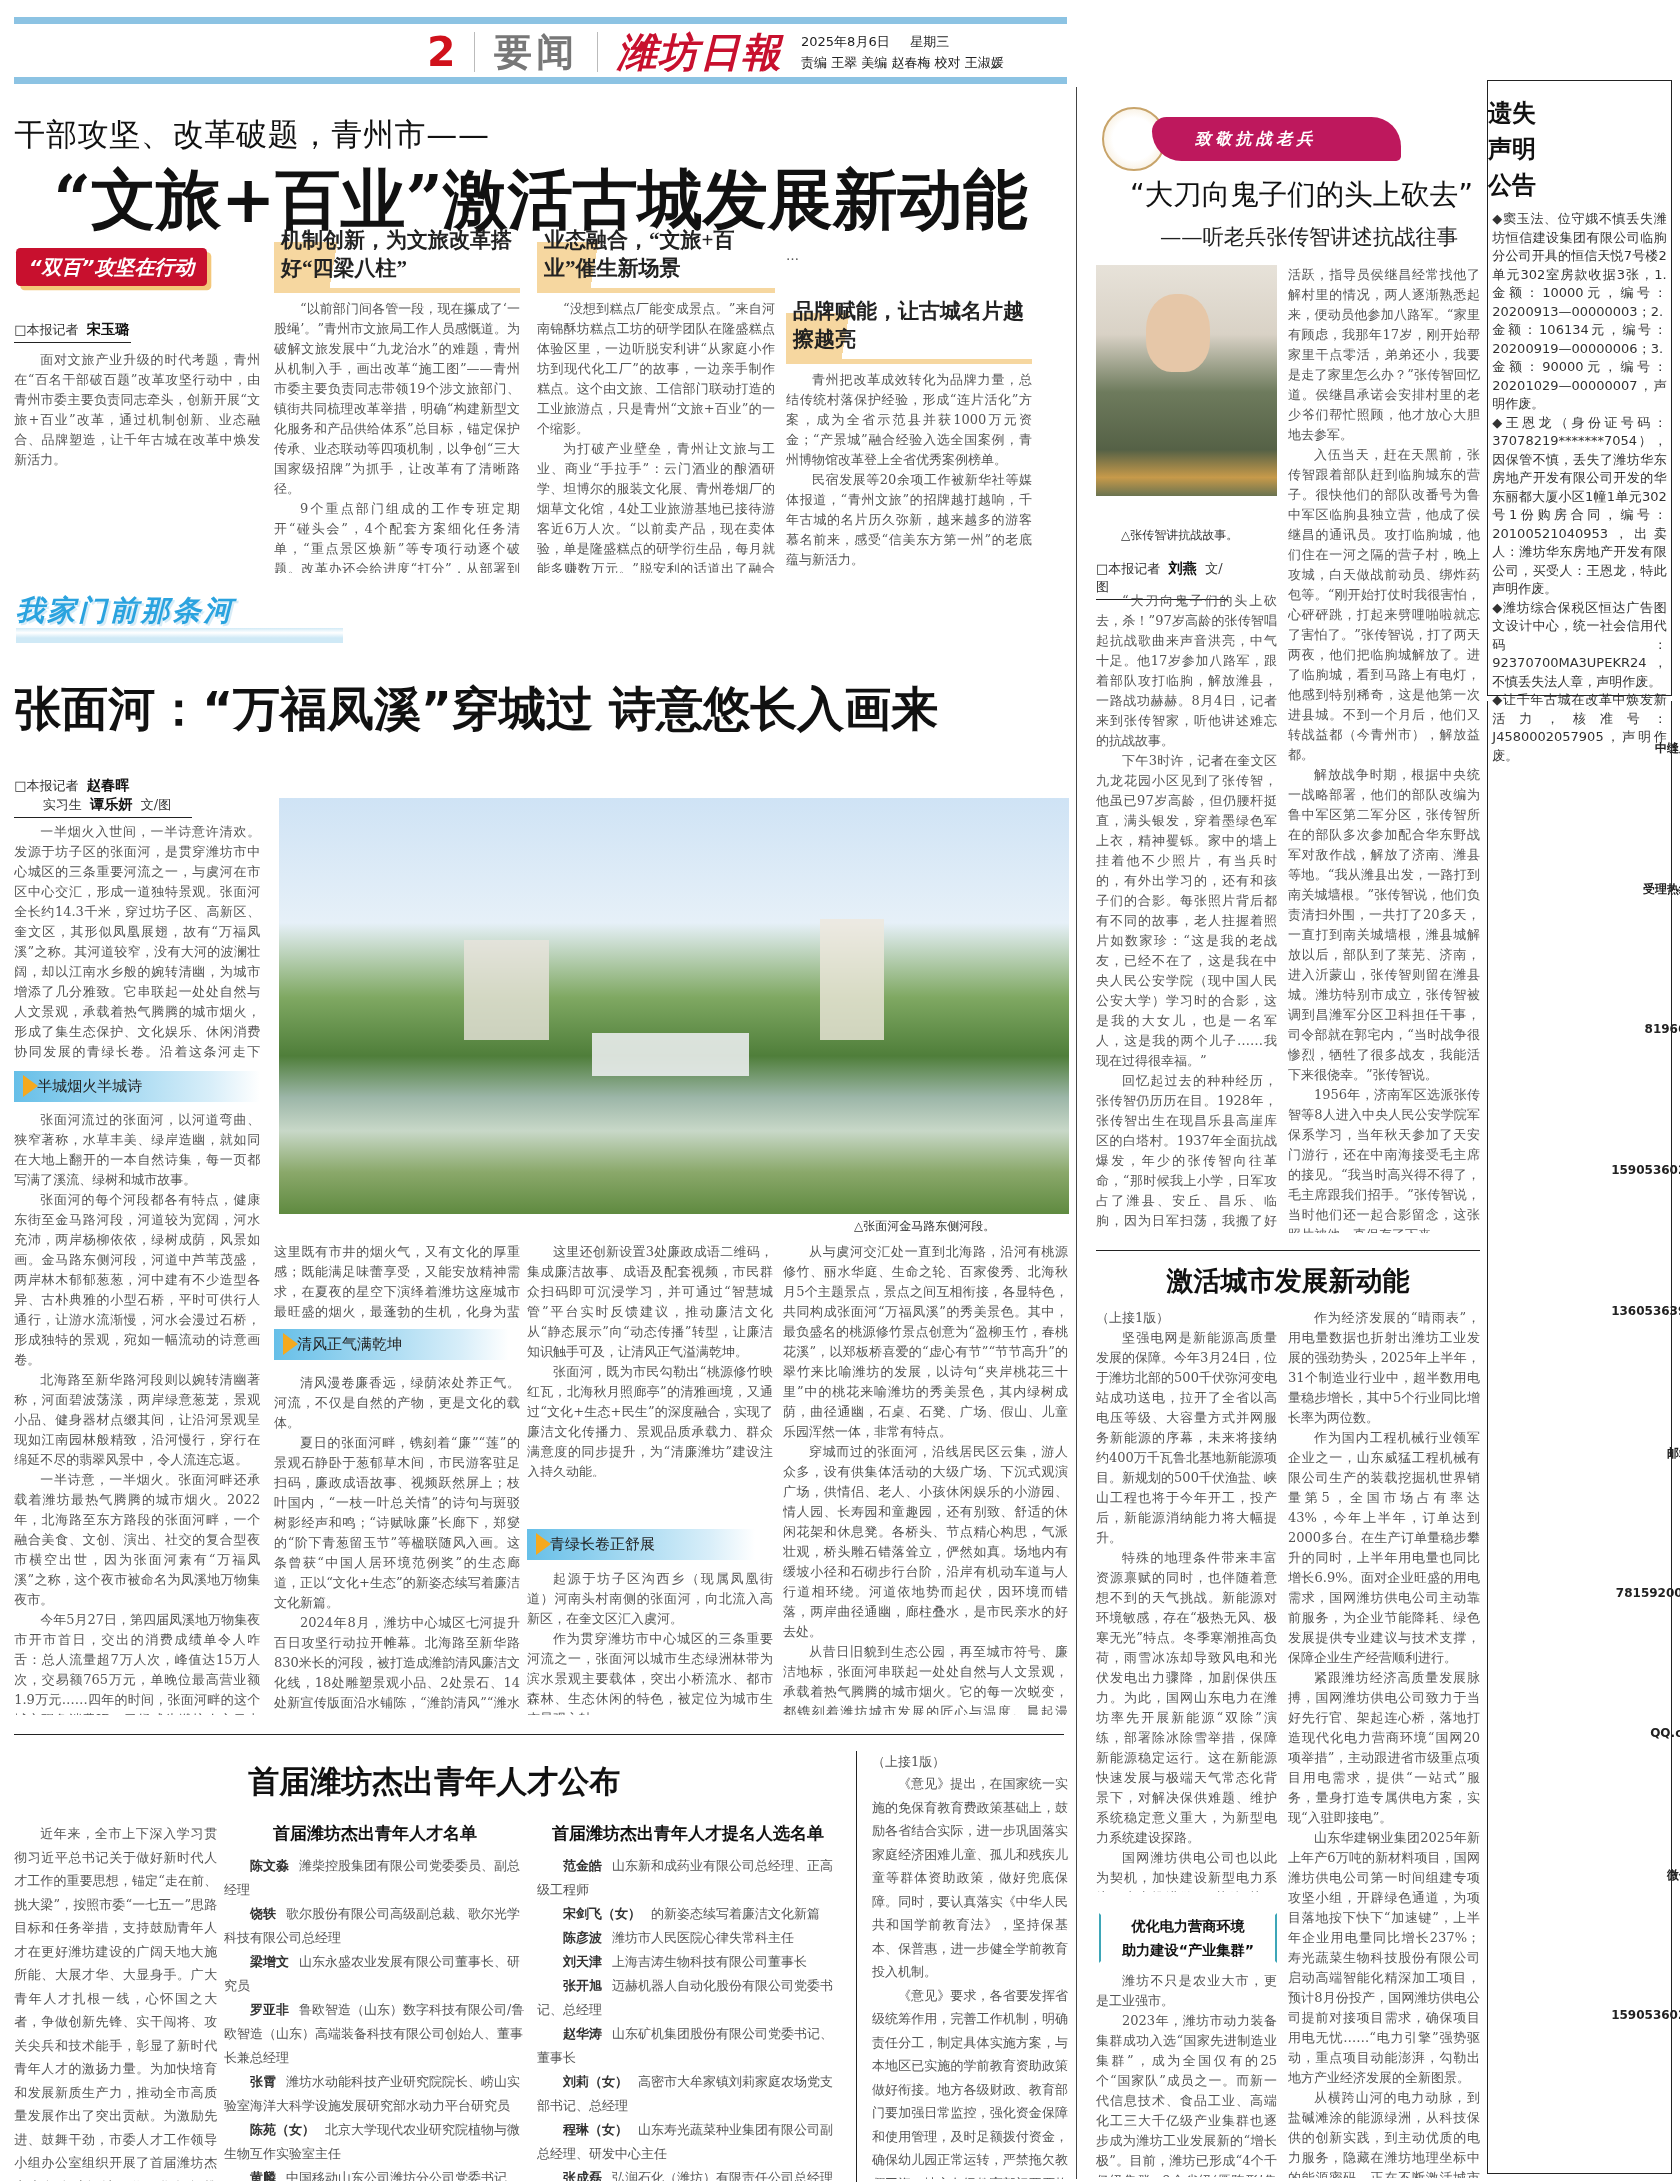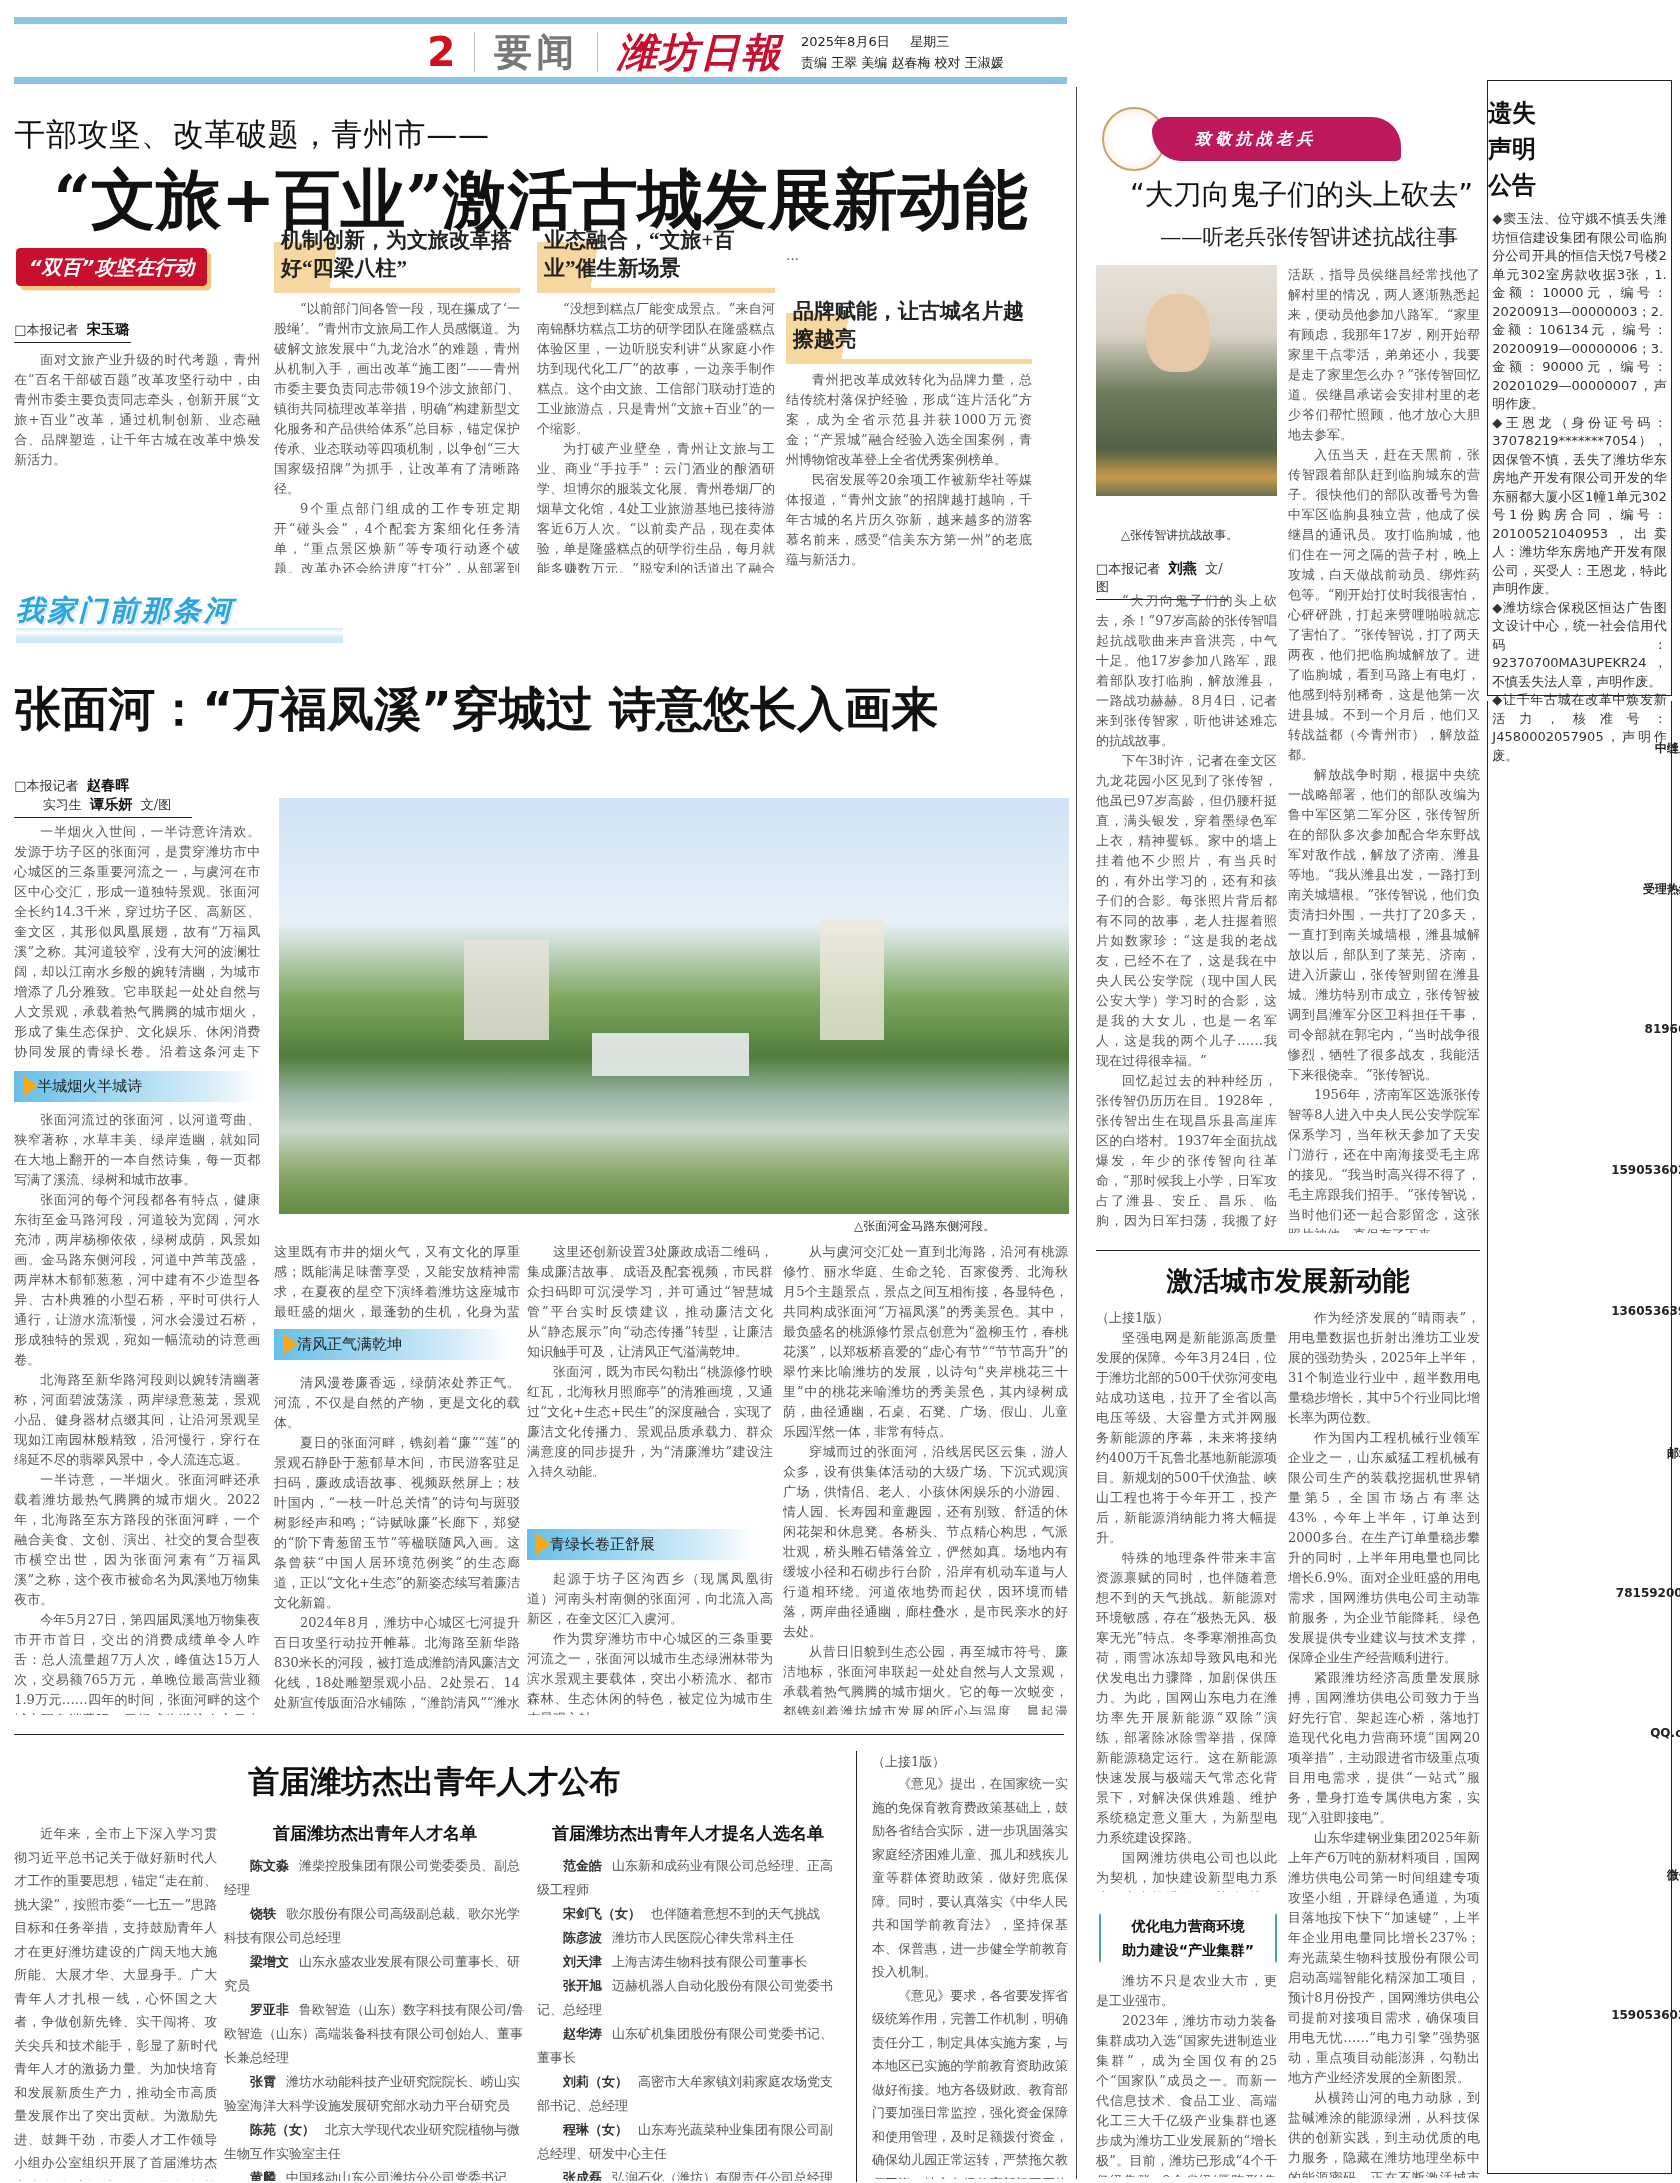--- a/index.html
+++ b/index.html
@@ -146,21 +146,21 @@
   <div><span class="nm">梁增文</span><span>山东永盛农业发展有限公司董事长、研究员</span></div>
   <div><span class="nm">罗亚非</span><span>鲁欧智造（山东）数字科技有限公司/鲁欧智造（山东）高端装备科技有限公司创始人、董事长兼总经理</span></div>
   <div><span class="nm">张霄</span><span>潍坊水动能科技产业研究院院长、崂山实验室海洋大科学设施发展研究部水动力平台研究员</span></div>
   <div><span class="nm">陈苑（女）</span><span>北京大学现代农业研究院植物与微生物互作实验室主任</span></div>
   <div><span class="nm">黄麟</span><span>中国移动山东公司潍坊分公司党委书记、总经理</span></div>
 
 </div>
 <div class="abs list-title" style="left:537px;top:1822px;width:302px">首届潍坊杰出青年人才提名人选名单</div>
 <div class="col namelist" style="left:537px;top:1854px;width:302px;height:327px">
   <div><span class="nm">范金皓</span><span>山东新和成药业有限公司总经理、正高级工程师</span></div>
-  <div><span class="nm">宋剑飞（女）</span><span>也伴随着意想不到的天气挑战</span></div>
+  <div><span class="nm">宋剑飞（女）</span><span>的新姿态续写着廉洁文化新篇</span></div>
   <div><span class="nm">陈彦波</span><span>潍坊市人民医院心律失常科主任</span></div>
   <div><span class="nm">刘天津</span><span>上海吉涛生物科技有限公司董事长</span></div>
   <div><span class="nm">张开旭</span><span>迈赫机器人自动化股份有限公司党委书记、总经理</span></div>
   <div><span class="nm">赵华涛</span><span>山东矿机集团股份有限公司党委书记、董事长</span></div>
   <div><span class="nm">刘莉（女）</span><span>高密市大牟家镇刘莉家庭农场党支部书记、总经理</span></div>
   <div><span class="nm">程琳（女）</span><span>山东寿光蔬菜种业集团有限公司副总经理、研发中心主任</span></div>
   <div><span class="nm">张成磊</span><span>弘润石化（潍坊）有限责任公司总经理助理兼生产技术部总经理</span></div>
 
 </div>
 <div class="vr" style="left:856px;top:1751px;height:431px"></div>

